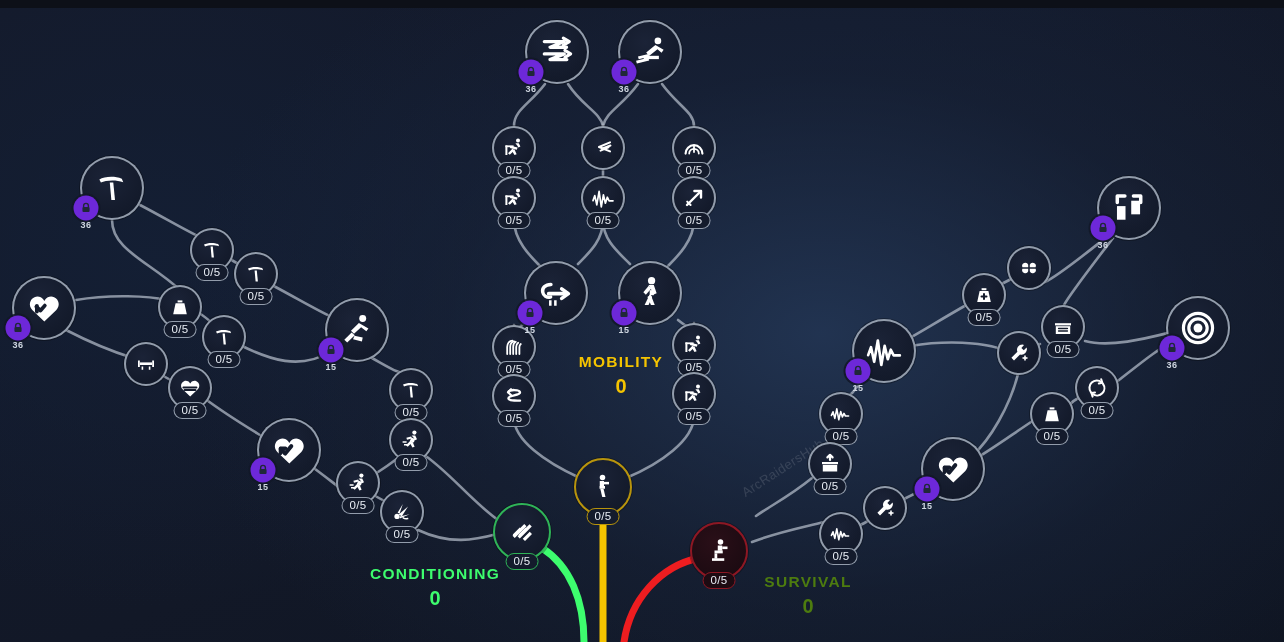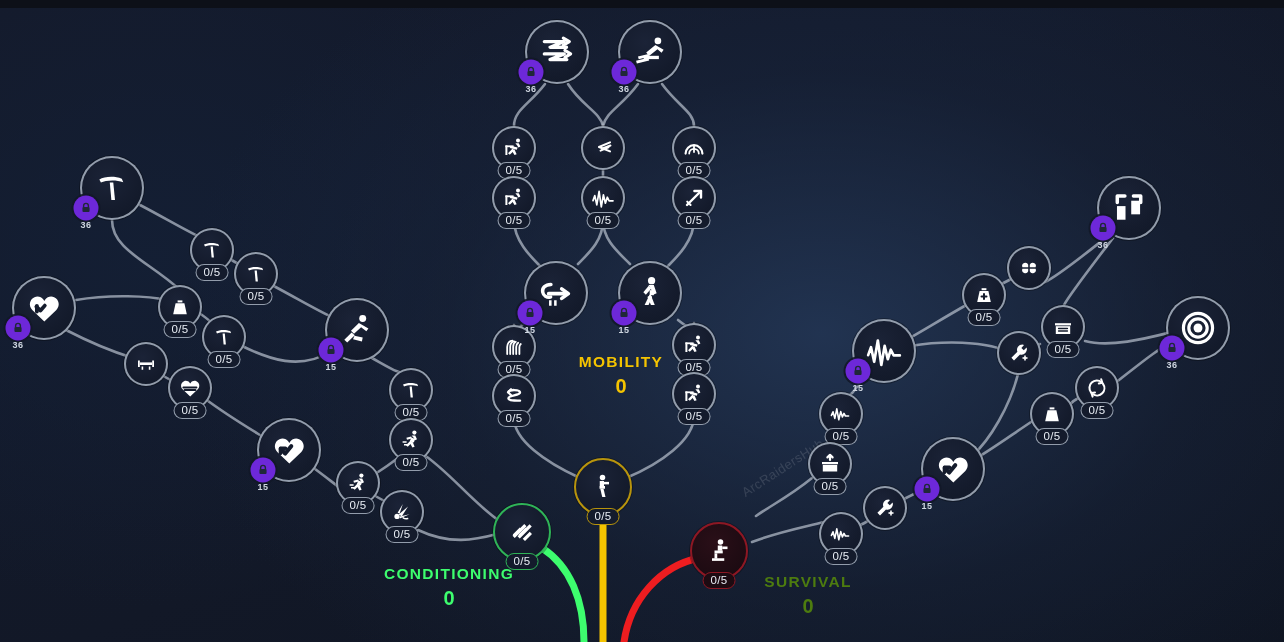--- a/index.html
+++ b/index.html
@@ -697,21 +697,21 @@
             <path class="f" d="M14.6 8.4h4.2v2.1h-4.2z"></path>
             <path class="f" d="M8.4 11.6h6.6v2.3H8.4z"></path>
             <path class="f" d="M8.4 13.9h2.2v4.2H8.4z"></path>
             <path class="f" d="M6.4 17.8h9.8v2.1H6.4z"></path>
           </svg>
         </div>
         <div class="badge">0/5</div>
       </div>
     </div>
   <div id="labels-layer">
-      <div class="branchlabel cond" style="left: 435px; top: 565px; margin-left: 14px;">
+      <div class="branchlabel cond" style="left: 435px; top: 565px;">
         <div class="name">CONDITIONING</div>
         <div class="val">0</div>
       </div>
       <div class="branchlabel mob" style="left: 578px; top: 353px; margin-left: 43px;">
         <div class="name">MOBILITY</div>
         <div class="val">0</div>
       </div>
       <div class="branchlabel surv" style="left: 808px; top: 573px;">
         <div class="name">SURVIVAL</div>
         <div class="val">0</div>

